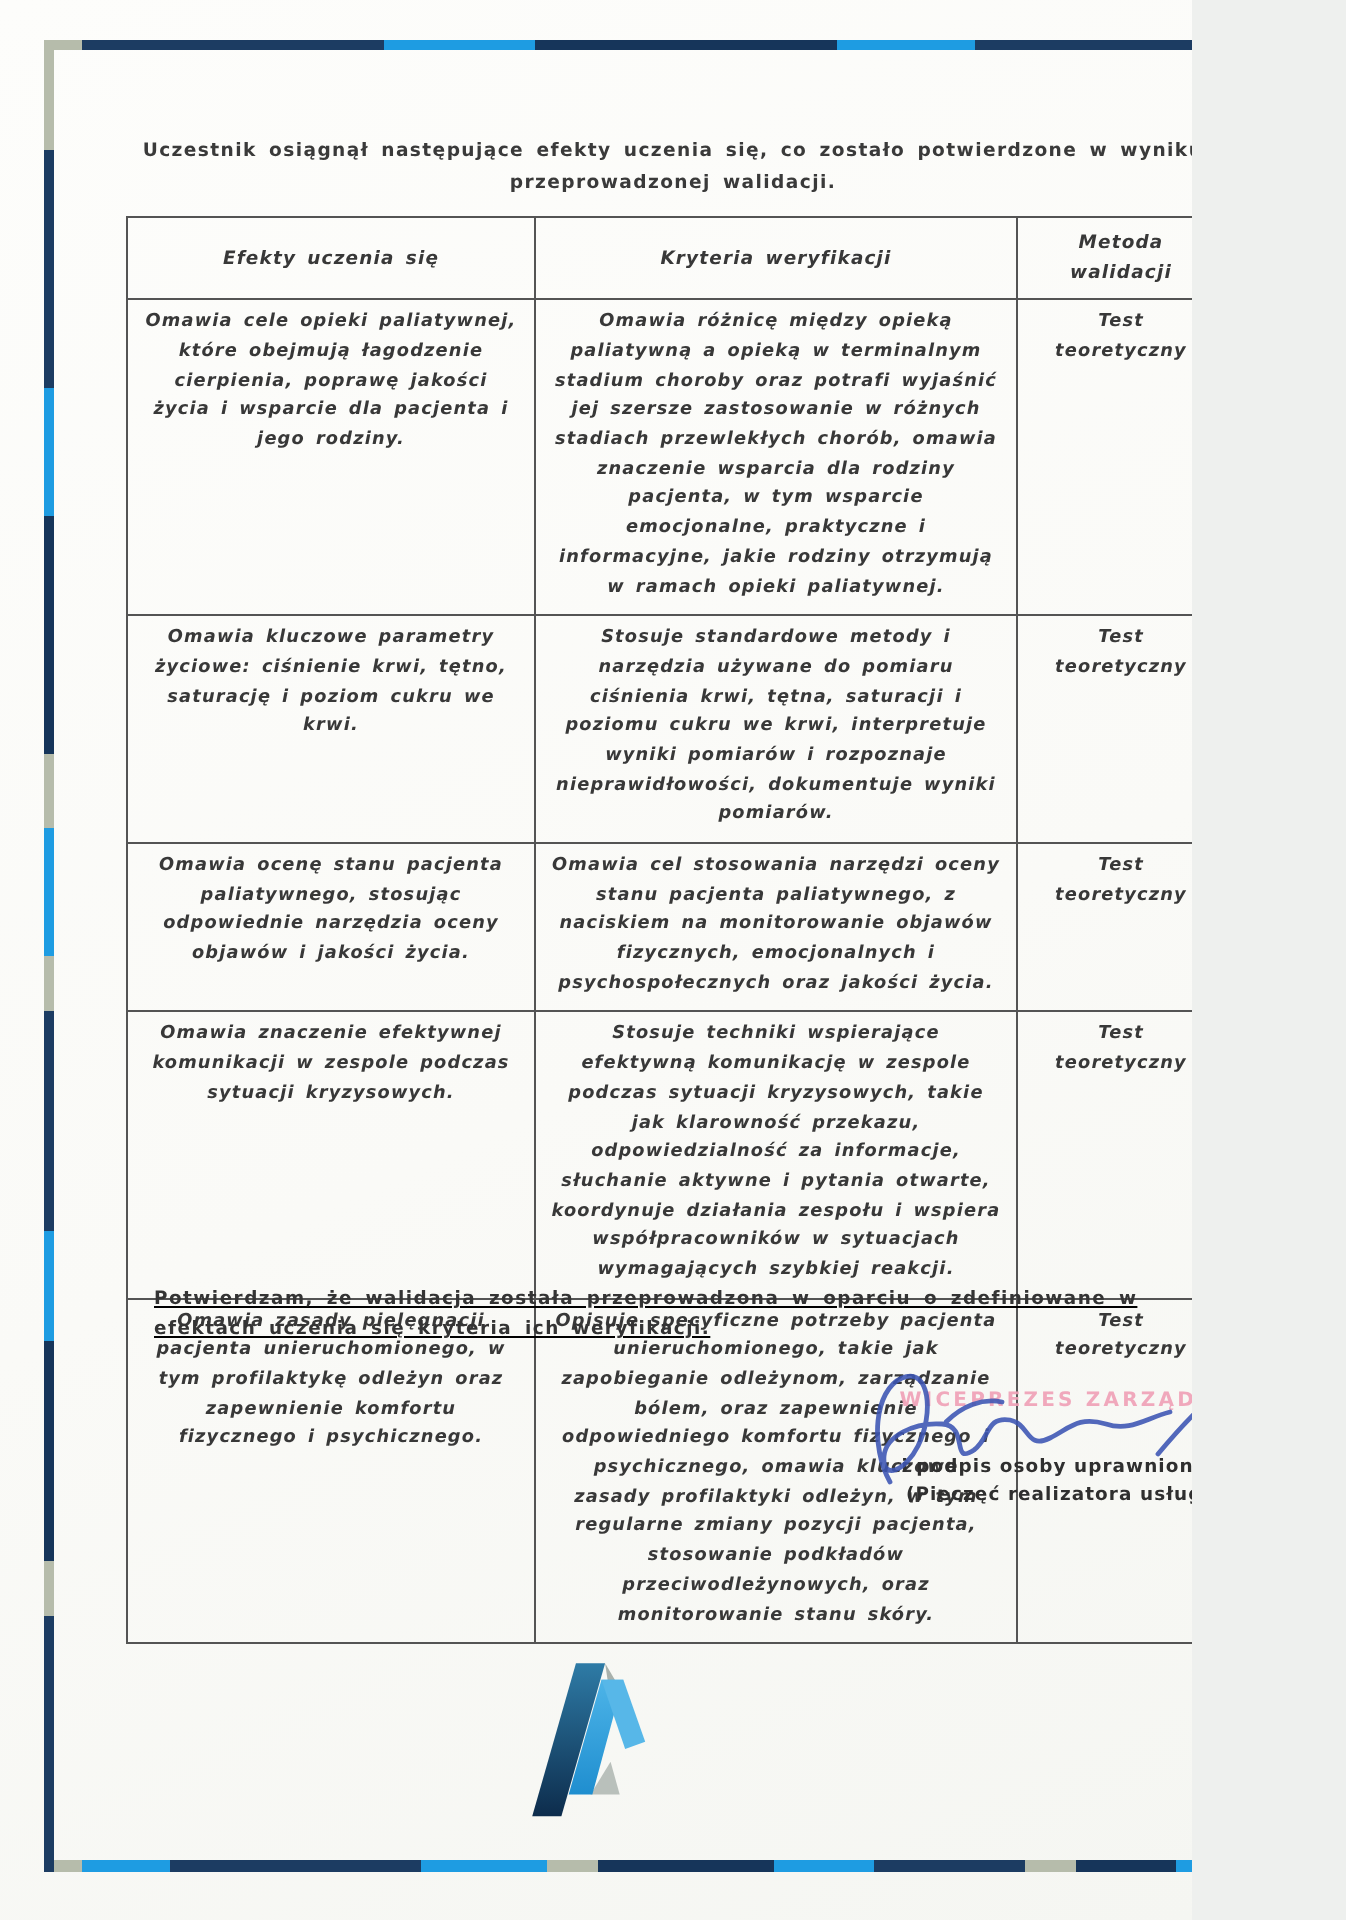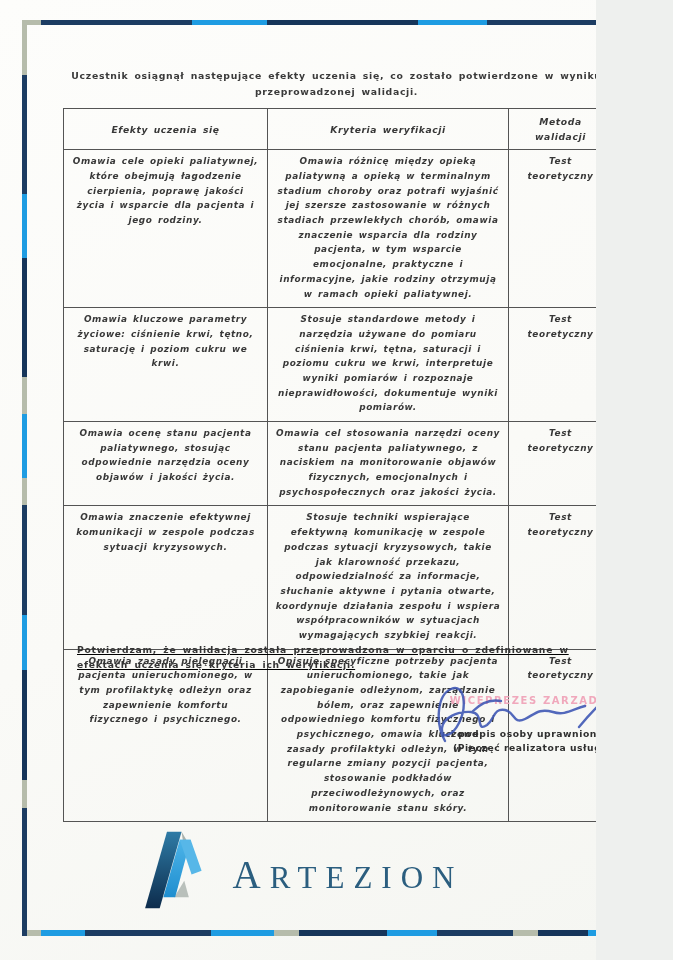--- a/index.html
+++ b/index.html
@@ -179,16 +179,15 @@
           <stop offset="0" stop-color="#4db4e8"></stop>
           <stop offset="1" stop-color="#1f8ecf"></stop>
         </linearGradient>
       </defs>
       <polygon points="50,4 63,26 54,31" fill="#a9b1ac"></polygon>
       <polygon points="42,76 53,58 58,76" fill="#b9c0bb"></polygon>
       <polygon points="30,76 48,13 60,13 43,76" fill="url(#blueGrad)"></polygon>
       <polygon points="48,13 60,13 72,47 61,51" fill="#57b7e8"></polygon>
       <polygon points="10,88 34,4 50,4 26,88" fill="url(#navyGrad)"></polygon>
     </svg>
-    <div class="logo-text">ARTEZION</div>
   </div>
 
 </div>
 
 </body></html>

